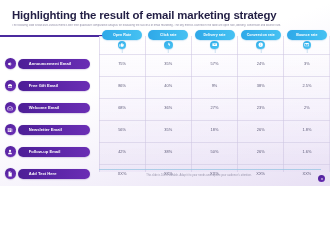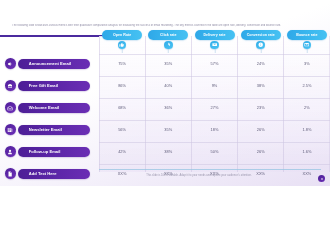--- a/index.html
+++ b/index.html
@@ -246,20 +246,21 @@
     align-items: center;
     justify-content: center;
   }
   .corner-badge svg { display: block; }
 </style>
 </head>
 <body>
 
 <div class="slide">
 
+  <div class="title">Highlighting the result of email marketing strategy</div>
   <div class="subtitle">The following slide showcases various metrics with their qualitative comparative analysis for evaluating the success of email marketing. The key metrics covered in the table are open rate, delivery, conversion and bounce rate.</div>
 
   <div class="rail"></div>
 
   <div class="table">
     <div class="col-bands">
       <div class="band"></div>
       <div class="band"></div>
       <div class="band"></div>
       <div class="band"></div>

